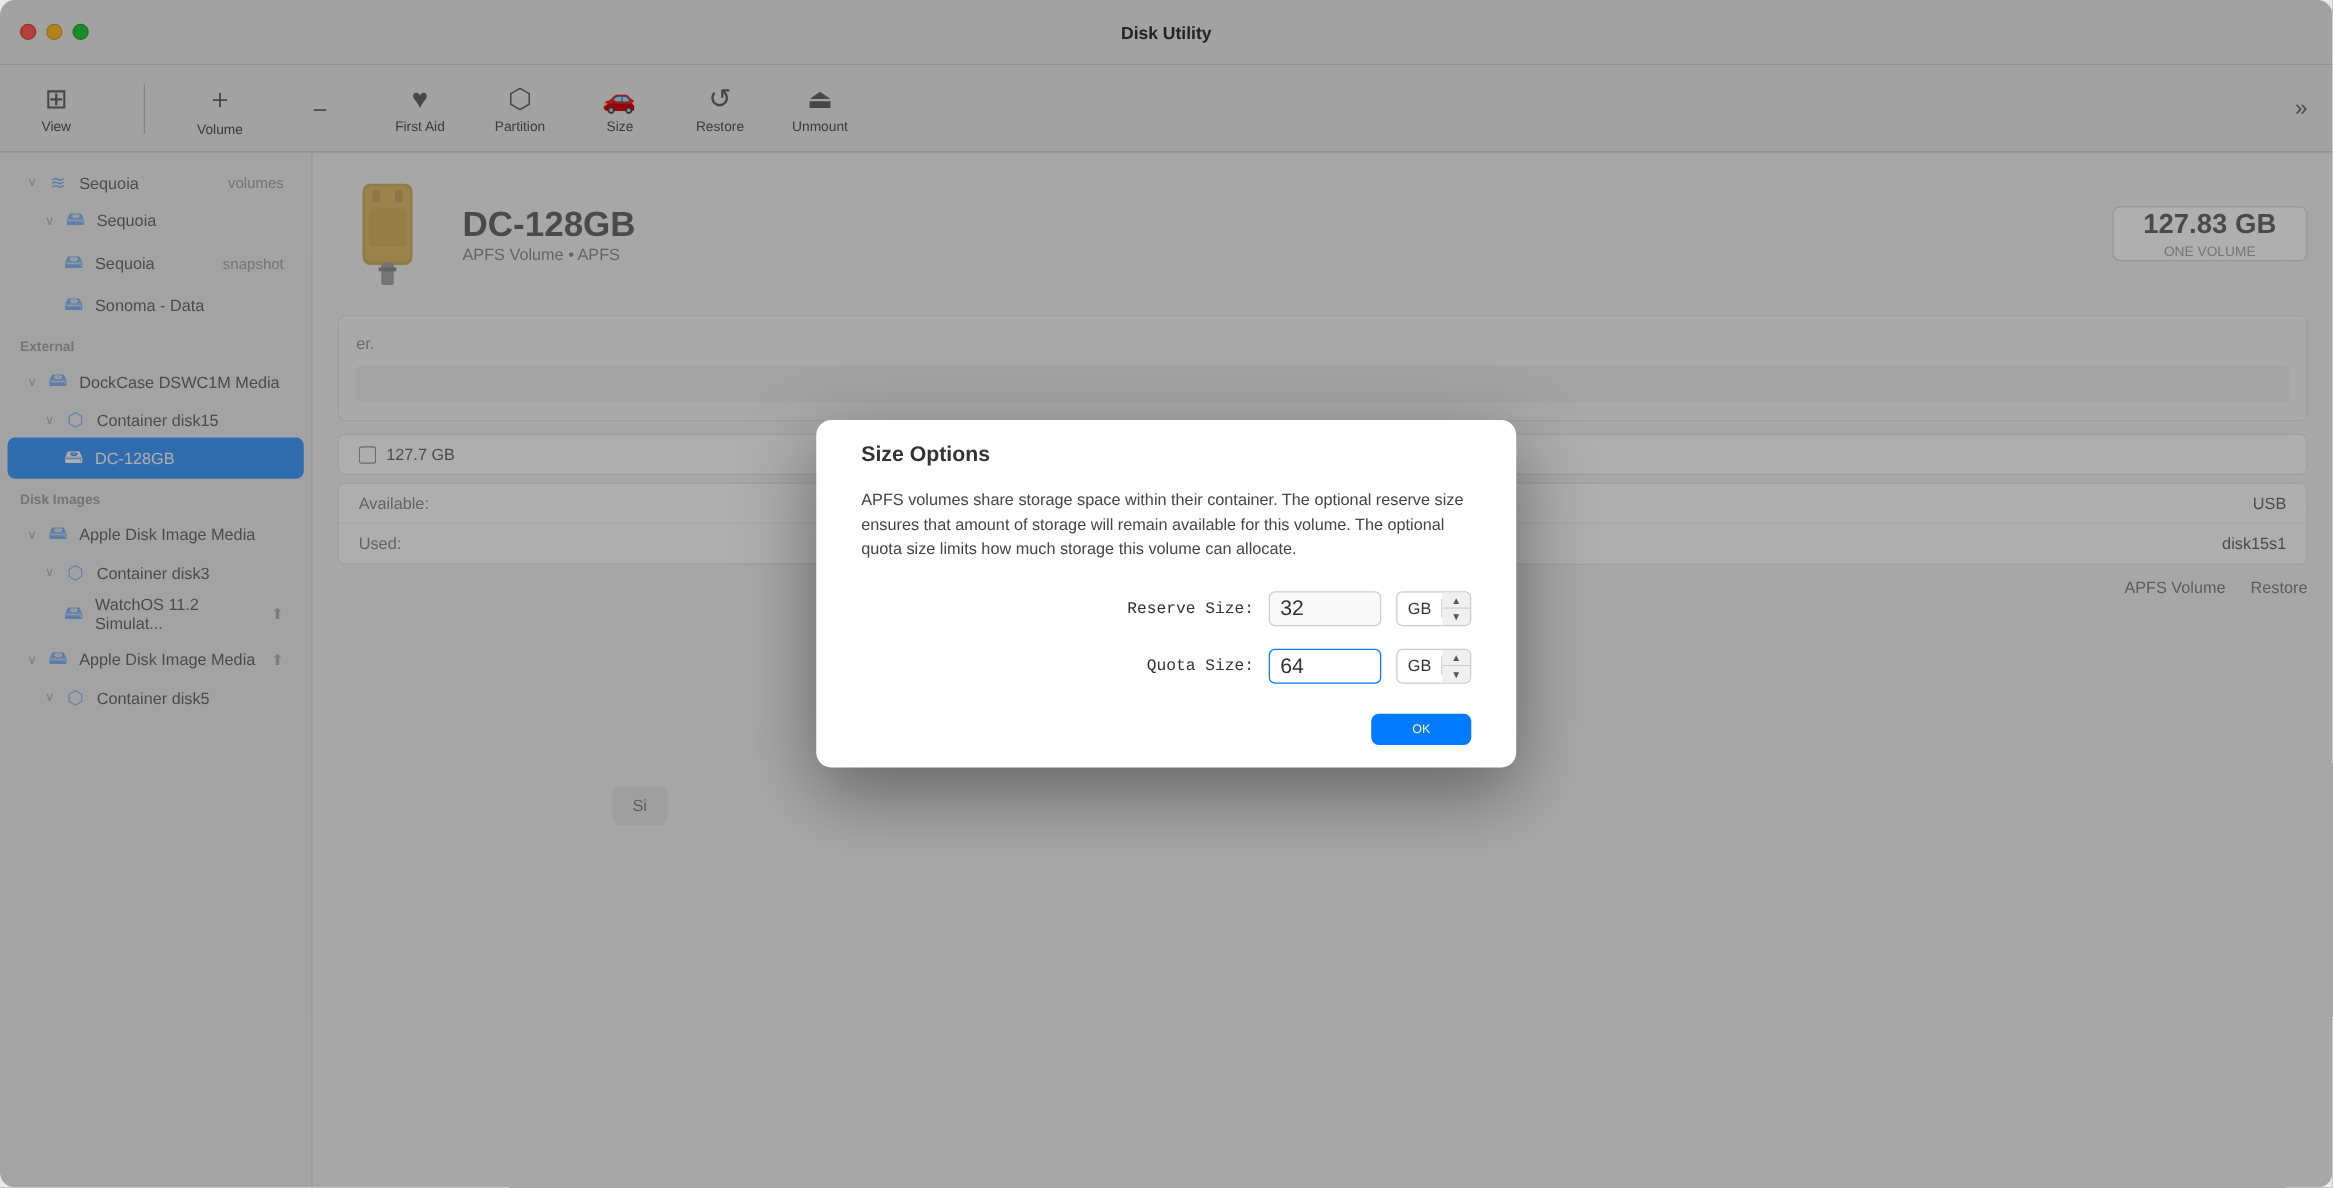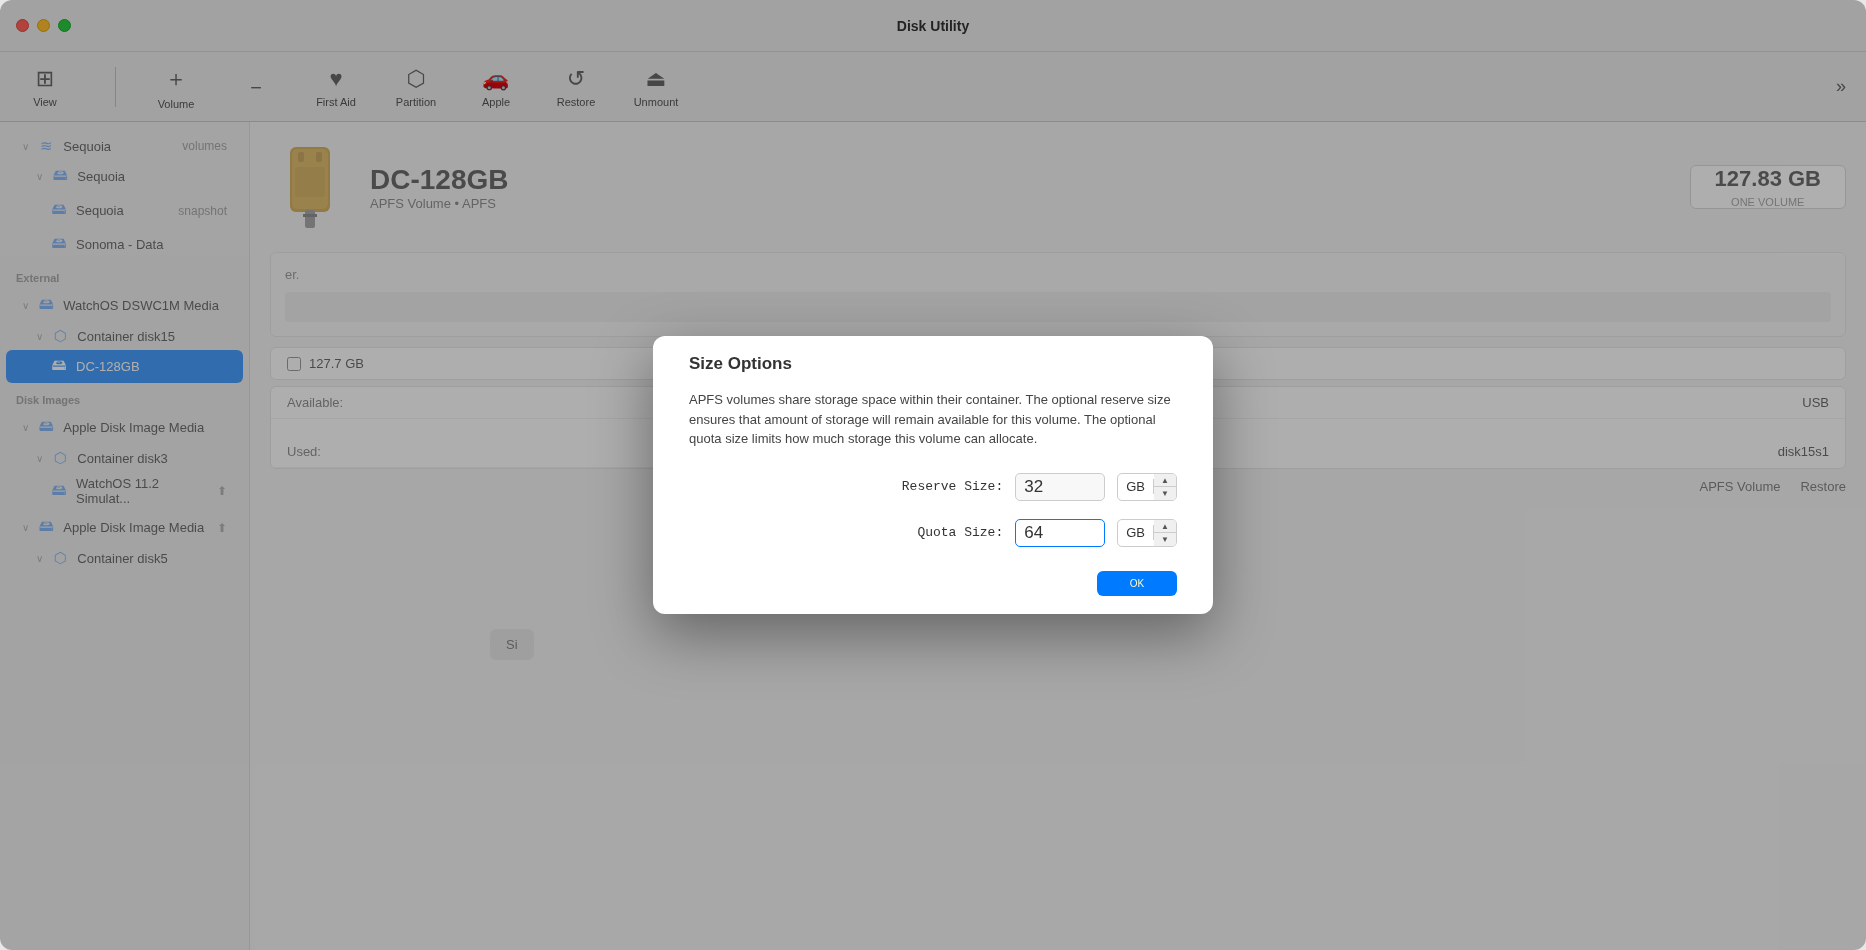--- a/index.html
+++ b/index.html
@@ -251,21 +251,21 @@
       font-size: 11px;
       color: #888;
       text-transform: uppercase;
       margin-top: 4px;
     }
 
     
     .info-grid {
       display: grid;
       grid-template-columns: 1fr 1fr;
-      gap: 17px;
+      gap: 0;
       border: 1px solid #ddd;
       border-radius: 6px;
       overflow: hidden;
       background: white;
     }
 
     .info-row {
       display: flex;
       justify-content: space-between;
       padding: 8px 16px;
@@ -460,21 +460,21 @@
       <span class="toolbar-label">First Aid</span>
     </div>
 
     <div class="toolbar-item">
       <span class="toolbar-icon">⬡</span>
       <span class="toolbar-label">Partition</span>
     </div>
 
     <div class="toolbar-item">
       <span class="toolbar-icon">🚗</span>
-      <span class="toolbar-label">Apple</span>
+      <span class="toolbar-label">Size</span>
     </div>
 
     <div class="toolbar-item">
       <span class="toolbar-icon">↺</span>
       <span class="toolbar-label">Restore</span>
     </div>
 
     <div class="toolbar-item">
       <span class="toolbar-icon">⏏</span>
       <span class="toolbar-label">Unmount</span>
@@ -511,21 +511,21 @@
         <span class="item-label">Sonoma - Data</span>
       </div>
 
       <div class="sidebar-section-label">
         <span>External</span>
       </div>
 
       <div class="sidebar-item">
         <span class="chevron">∨</span>
         <span class="item-icon">🖴</span>
-        <span class="item-label">WatchOS DSWC1M Media</span>
+        <span class="item-label">DockCase DSWC1M Media</span>
       </div>
 
       <div class="sidebar-item sidebar-indent-1">
         <span class="chevron">∨</span>
         <span class="item-icon">⬡</span>
         <span class="item-label">Container disk15</span>
       </div>
 
       <div class="sidebar-item sidebar-indent-2 selected">
         <span class="item-icon">🖴</span>

